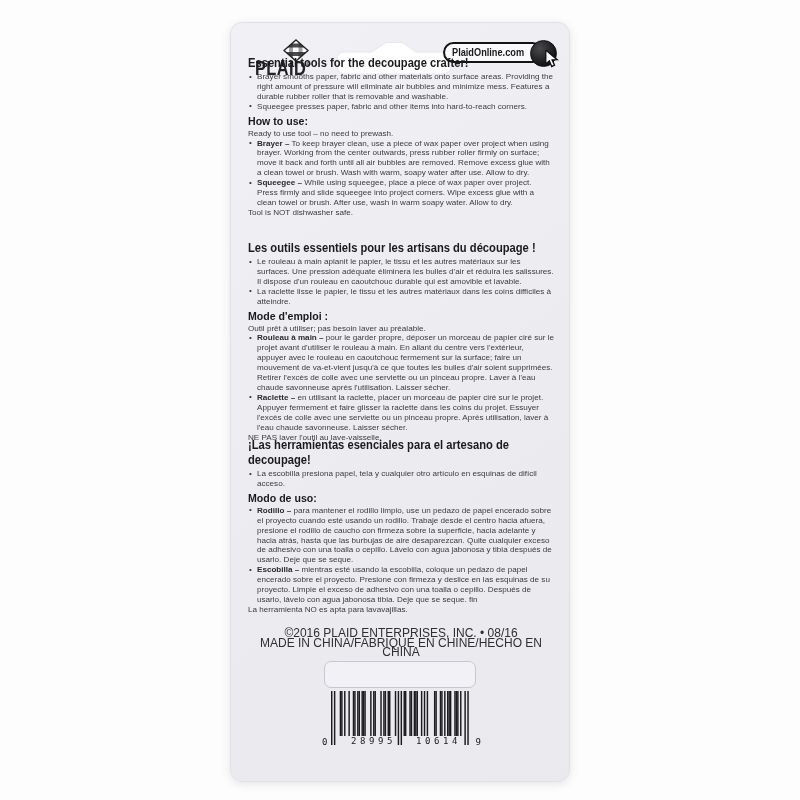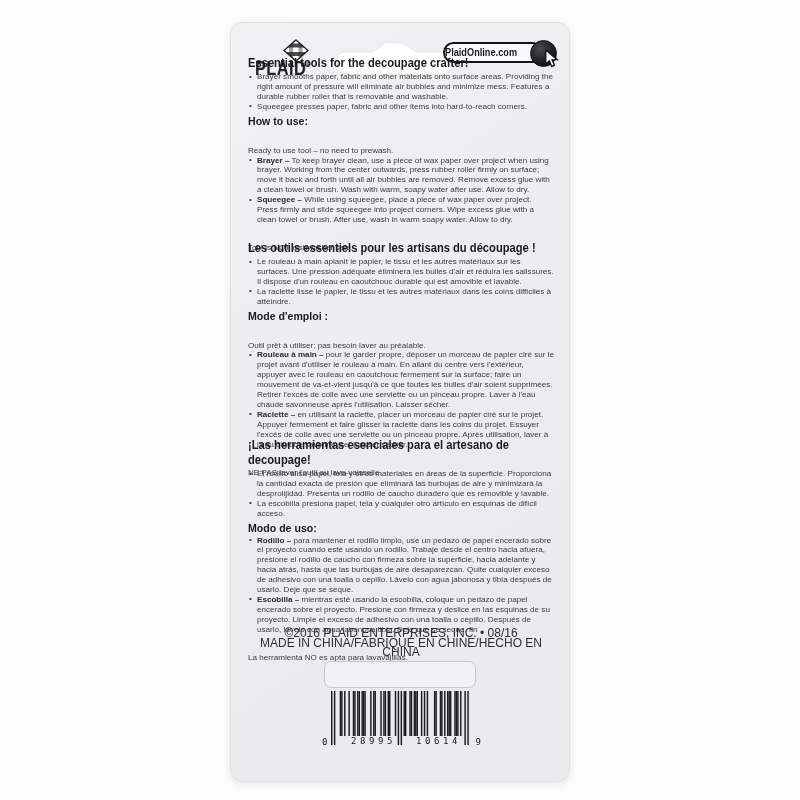--- a/index.html
+++ b/index.html
@@ -23,42 +23,42 @@
     position:absolute; left:2px; top:24px; font-size:20px; font-weight:bold;
     letter-spacing:0.5px; transform:scaleX(.82); transform-origin:0 0; white-space:nowrap;
   }
   .logo-reg { font-size:7px; vertical-align:8px; }
 
   
   .badge { position:absolute; right:12px; top:17px; width:114px; height:26px; }
   .badge-pill {
     position:absolute; left:0; top:2px; width:100px; height:21px;
     background:#fafafc; border:2.5px solid #141416; border-radius:11px;
-    display:flex; align-items:center; justify-content:flex-start; 
+    display:flex; align-items:center; justify-content:flex-start; padding-left:7px;
   }
   .badge-text { font-size:10px; font-weight:bold; color:#1a1a1c; transform:scaleX(.92); transform-origin:0 50%; white-space:nowrap; }
   .badge-circle {
     position:absolute; right:0; top:0; width:27px; height:27px; border-radius:50%;
     background:radial-gradient(circle at 35% 30%, #4a4a4e, #141416 70%);
     border:1px solid #0c0c0e;
   }
   .badge-cursor { position:absolute; right:-3px; top:10px; }
 
   
   .sec { position:absolute; left:17px; width:306px; font-size:8.1px; line-height:9.9px; color:#3a3a3f; }
   .sec-h {
     font-size:13px; line-height:15px; font-weight:bold; color:#1b1b1e;
     transform:scaleX(.86); transform-origin:0 0; white-space:nowrap; margin-bottom:2px;
   }
   .sec-h.wrap { white-space:normal; width:356px; }
   .sub-h { font-size:11.5px; line-height:13px; font-weight:bold; color:#1b1b1e; margin-top:3px; margin-bottom:1px; transform:scaleX(.92); transform-origin:0 0; }
   .b { position:relative; padding-left:9px; }
   .b::before { content:"•"; position:absolute; left:1px; top:-0.5px; }
   .lead { font-weight:bold; color:#2a2a2e; }
-  .note { padding-left:0;margin-top:18px; }
+  .note { padding-left:0; }
 
   
   .footer { position:absolute; left:17px; top:606px; width:306px; text-align:center; font-size:12px; line-height:9.6px; color:#2e2e33; }
 
   
   .sticker-box {
     position:absolute; left:93px; top:638px; width:152px; height:27px;
     background:#f2f2f6; border:1.2px solid #c7c7cf; border-radius:7px;
   }
   .barcode-wrap { position:absolute; left:100px; top:668px; width:140px; height:66px; }
@@ -124,21 +124,20 @@
       <div class="b">La raclette lisse le papier, le tissu et les autres matériaux dans les coins difficiles à atteindre.</div>
       <div class="sub-h">Mode d'emploi :</div>
       <div class="note">Outil prêt à utiliser; pas besoin laver au préalable.</div>
       <div class="b"><span class="lead">Rouleau à main –</span> <span>pour le garder propre, déposer un morceau de papier ciré sur le projet avant d'utiliser le rouleau à main. En allant du centre vers l'extérieur, appuyer avec le rouleau en caoutchouc fermement sur la surface; faire un mouvement de va-et-vient jusqu'à ce que toutes les bulles d'air soient supprimées. Retirer l'excès de colle avec une serviette ou un pinceau propre. Laver à l'eau chaude savonneuse après l'utilisation. Laisser sécher.</span></div>
       <div class="b"><span class="lead">Raclette –</span> <span>en utilisant la raclette, placer un morceau de papier ciré sur le projet. Appuyer fermement et faire glisser la raclette dans les coins du projet. Essuyer l'excès de colle avec une serviette ou un pinceau propre. Après utilisation, laver à l'eau chaude savonneuse. Laisser sécher.</span></div>
       <div class="note">NE PAS laver l'outil au lave-vaisselle.</div>
     </div>
 
     <div class="sec" style="top:414px">
       <div class="sec-h wrap">¡Las herramientas esenciales para el artesano de decoupage!</div>
-      <div class="b">El rodillo alisa papel, tela y otros materiales en áreas de la superficie. Proporciona la cantidad exacta de presión que eliminará las burbujas de aire y minimizará la desprolijidad. Presenta un rodillo de caucho duradero que es removible y lavable.</div>
       <div class="b">La escobilla presiona papel, tela y cualquier otro artículo en esquinas de difícil acceso.</div>
       <div class="sub-h">Modo de uso:</div>
       <div class="b"><span class="lead">Rodillo –</span> <span>para mantener el rodillo limpio, use un pedazo de papel encerado sobre el proyecto cuando esté usando un rodillo. Trabaje desde el centro hacia afuera, presione el rodillo de caucho con firmeza sobre la superficie, hacia adelante y hacia atrás, hasta que las burbujas de aire desaparezcan. Quite cualquier exceso de adhesivo con una toalla o cepillo. Lávelo con agua jabonosa y tibia después de usarlo. Deje que se seque.</span></div>
       <div class="b"><span class="lead">Escobilla –</span> <span>mientras esté usando la escobilla, coloque un pedazo de papel encerado sobre el proyecto. Presione con firmeza y deslice en las esquinas de su proyecto. Limpie el exceso de adhesivo con una toalla o cepillo. Después de usarlo, lávelo con agua jabonosa tibia. Deje que se seque. fin</span></div>
       <div class="note">La herramienta NO es apta para lavavajillas.</div>
     </div>
 
     <div class="footer">
       <div>©2016 PLAID ENTERPRISES, INC. • 08/16</div>
       <div>MADE IN CHINA/FABRIQUÉ EN CHINE/HECHO EN CHINA</div>

